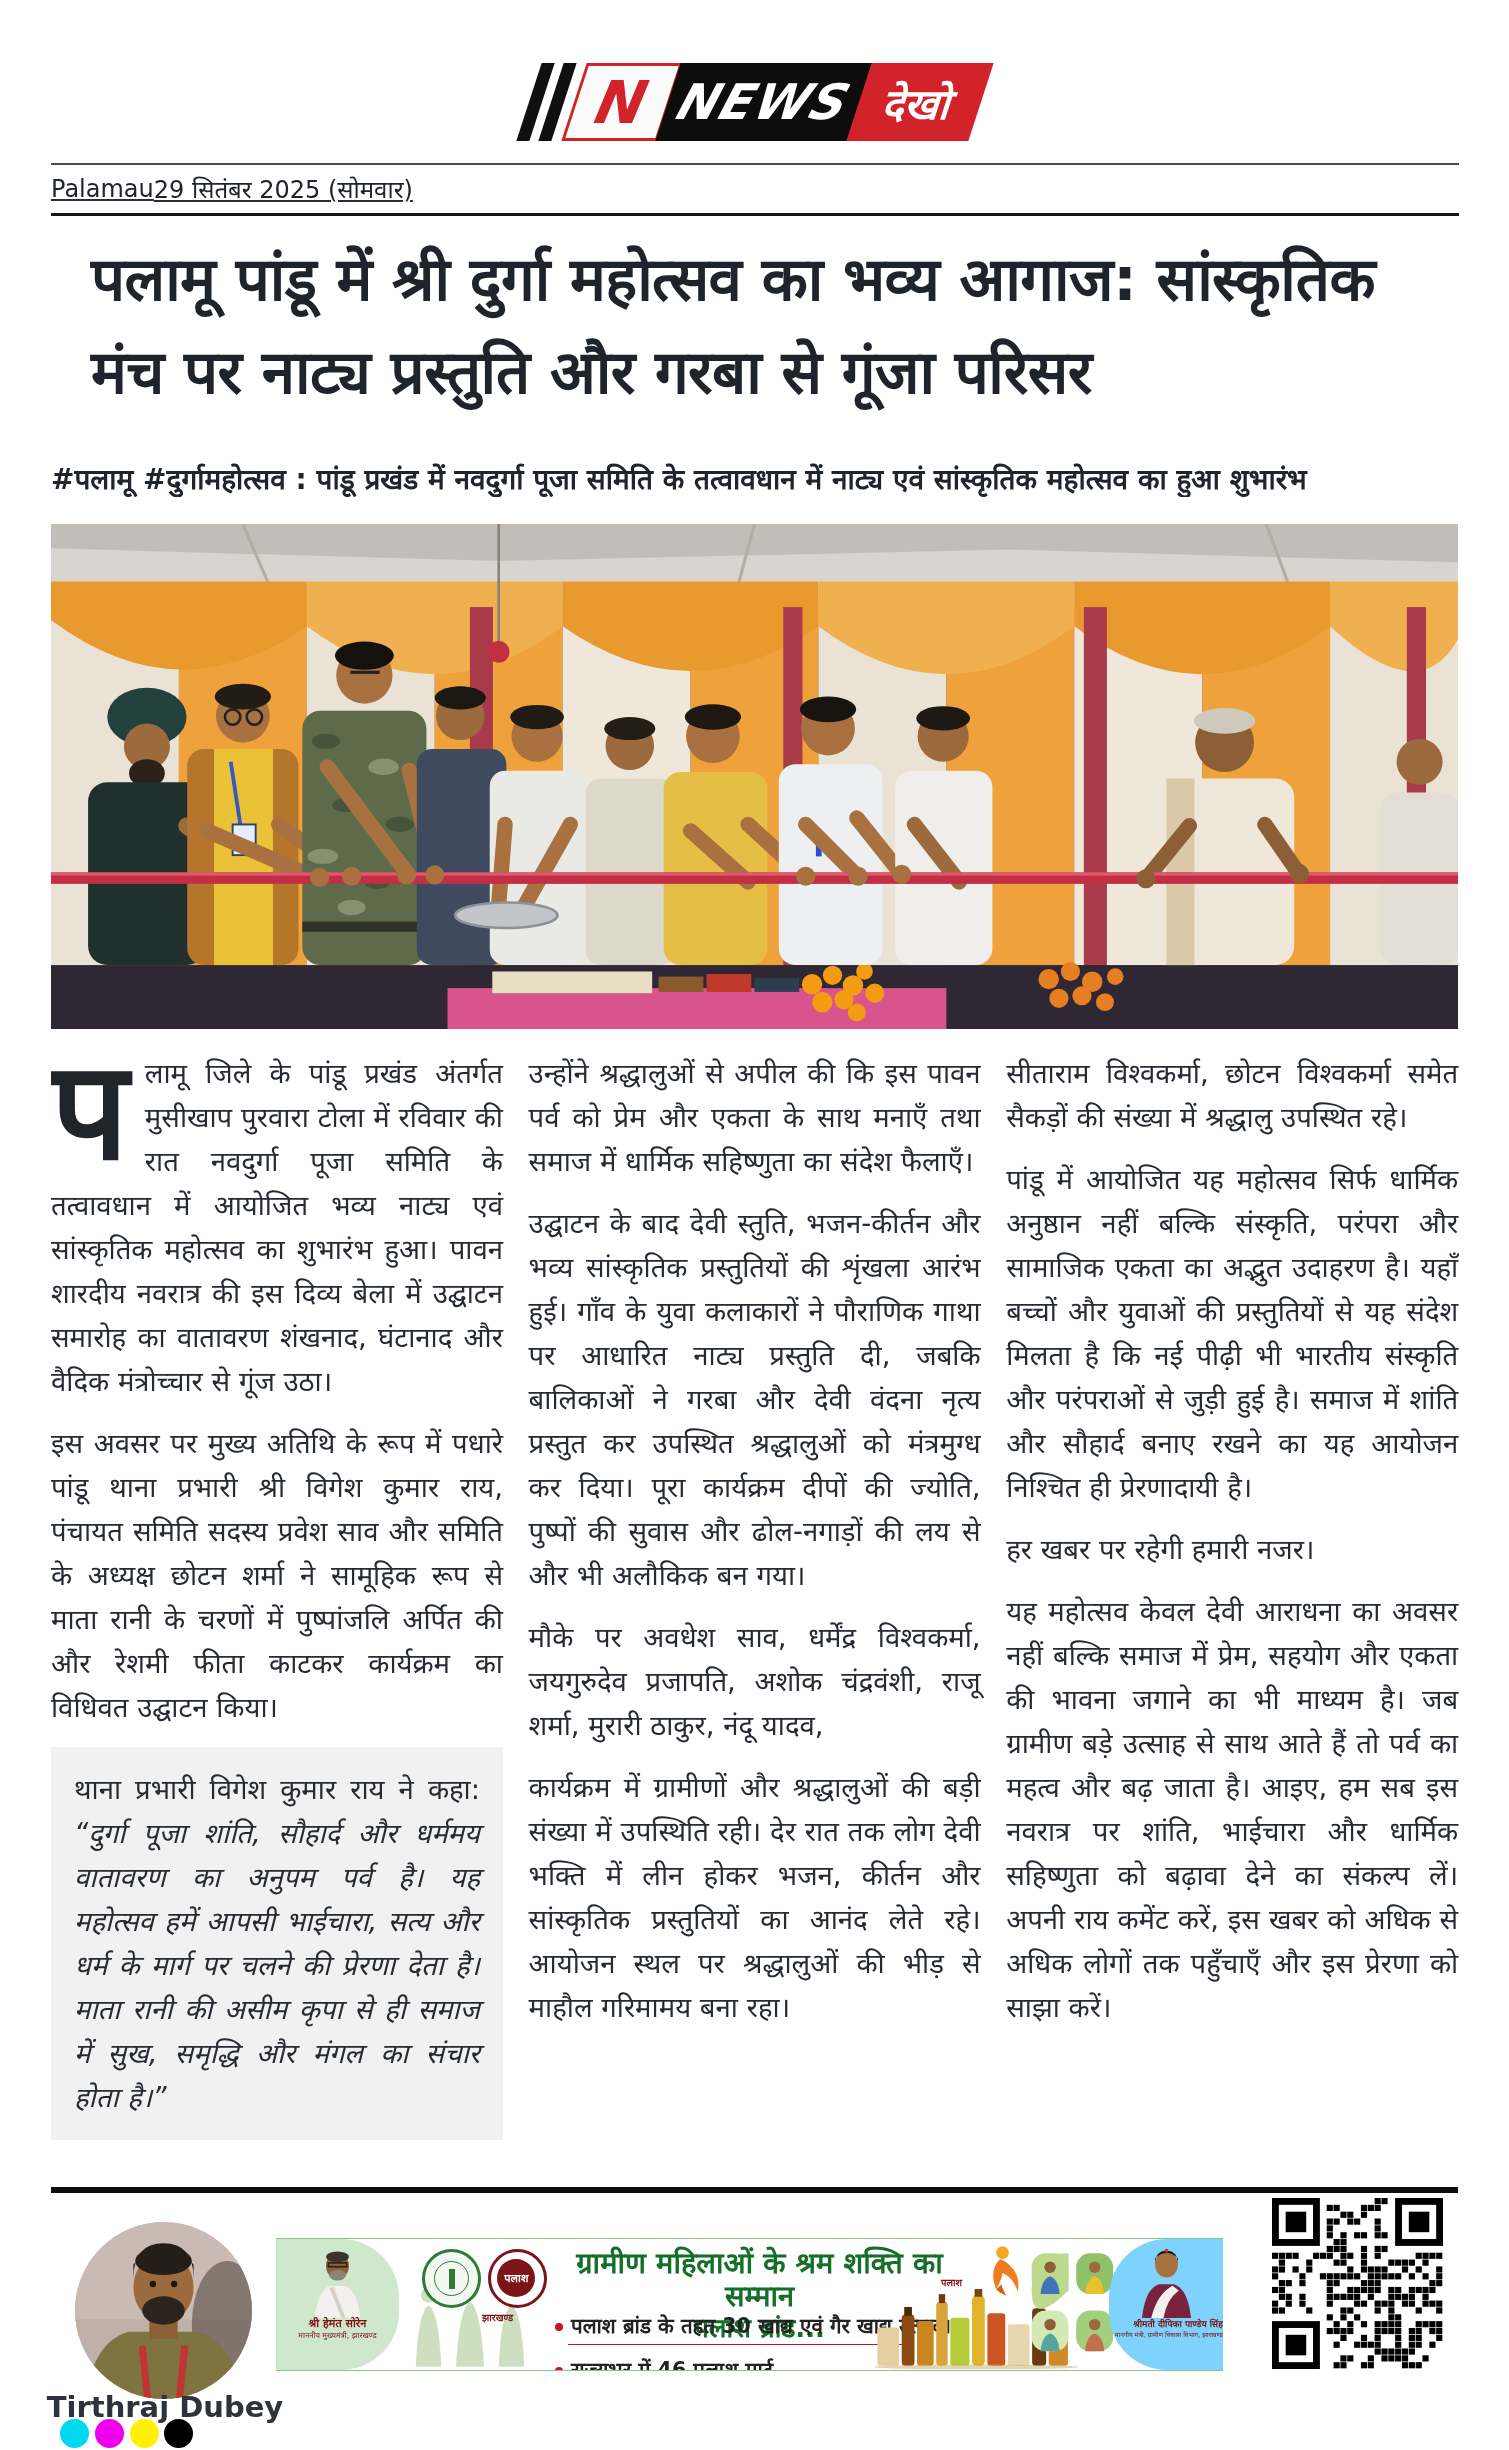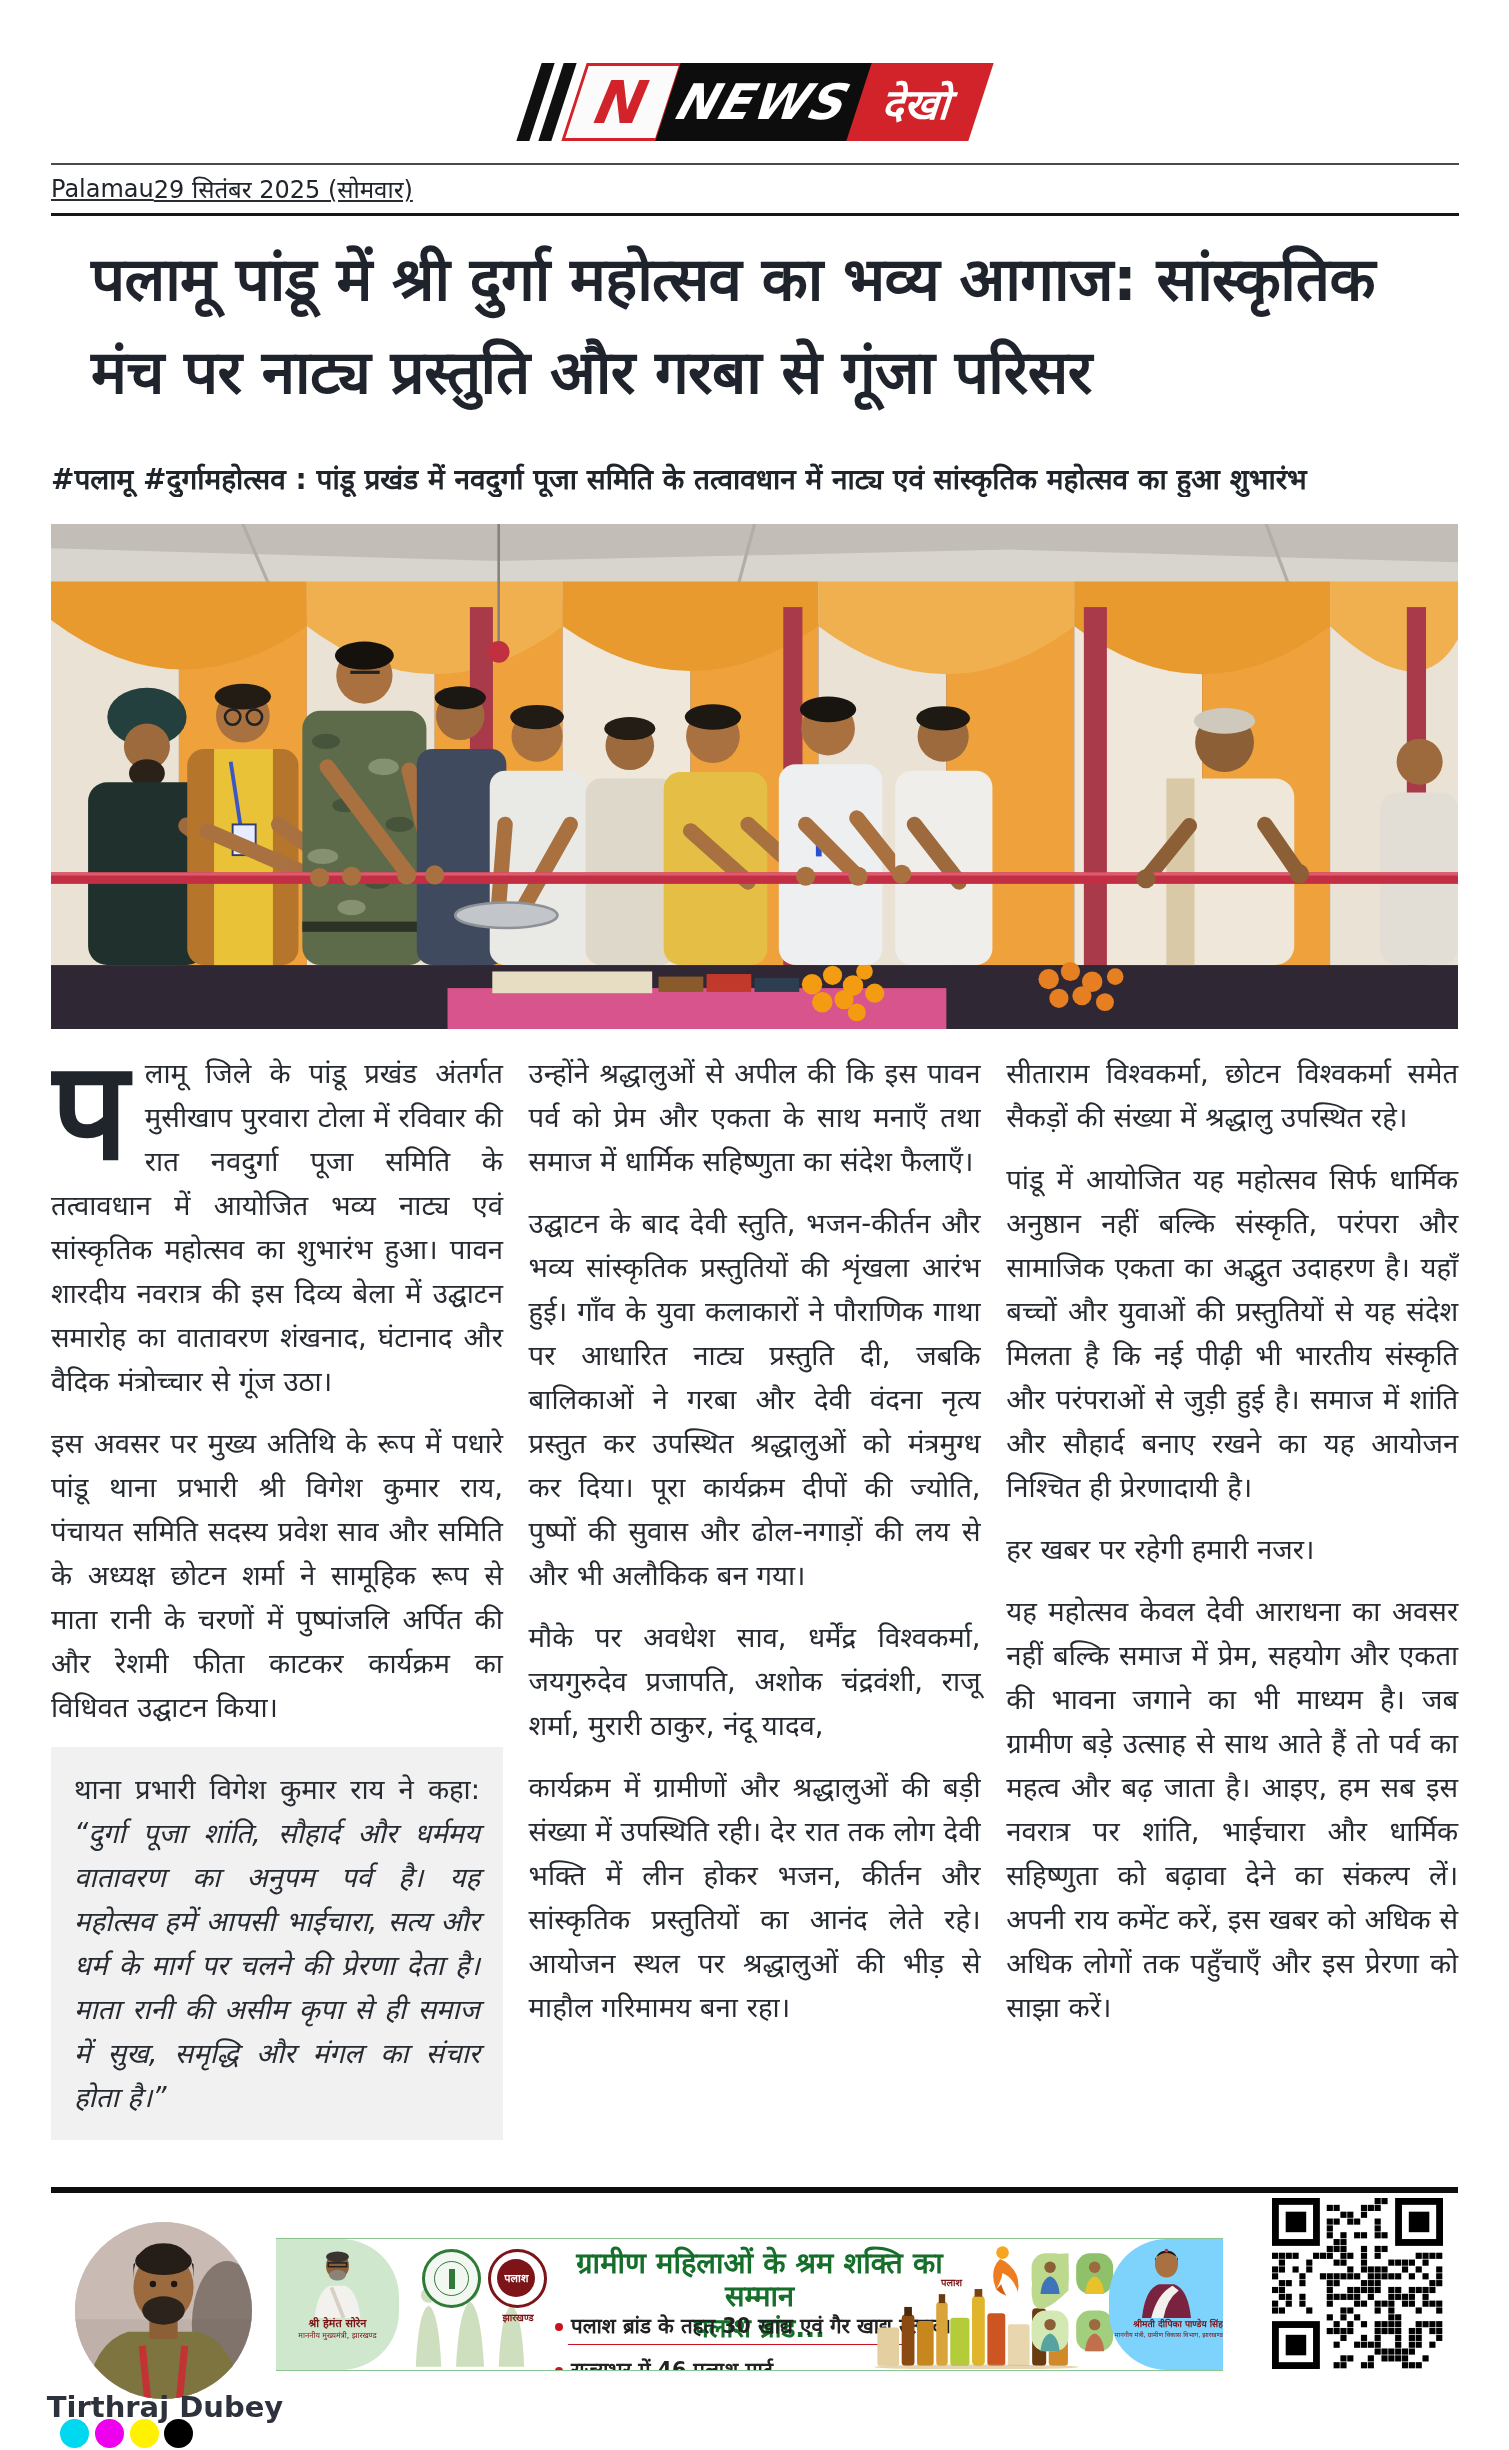--- a/index.html
+++ b/index.html
@@ -58,21 +58,21 @@
   .ad-cap1{font-size:11px;font-weight:bold;color:#7c1418;line-height:12.8px;}
   .ad-cap2{font-size:7.7px;color:#7c1418;line-height:9.6px;}
   .ad-sil{position:absolute;left:127px;top:38px;opacity:.8;}
   .seal{position:absolute;top:10.2px;width:59px;height:59px;border-radius:50%;box-sizing:border-box;}
   .seal-green{left:146px;border:3.8px solid #2e7a36;background:#f2f8f1;}
   .seal-green .inner{position:absolute;left:9px;top:9px;width:33px;height:33px;border-radius:50%;border:1.9px solid #2e7a36;}
   .seal-green .pillar{position:absolute;left:24px;top:16.6px;width:6.4px;height:20.5px;background:#2e7a36;}
   .seal-maroon{left:212px;border:3.8px solid #7c1418;background:#ffffff;}
   .seal-maroon .inner{position:absolute;left:6.4px;top:6.4px;width:38px;height:38px;border-radius:50%;background:#7c1418;
                       display:flex;align-items:center;justify-content:center;color:#fff;font-size:11px;font-weight:bold;}
-  .seal-label{position:absolute;left:206px;top:72px;width:72px;text-align:center;font-size:9.6px;color:#7c1418;font-weight:bold;}
+  .seal-label{position:absolute;left:206px;top:72px;width:72px;font-size:9.6px;color:#7c1418;font-weight:bold;}
   .ad-title{position:absolute;left:279px;top:7.7px;width:409px;text-align:center;color:#156f2a;font-weight:bold;}
   .ad-title .t1{font-size:29px;line-height:33px;}
   .ad-title .t2{font-size:26px;line-height:31px;}
   .ad-bullet{position:absolute;left:279px;font-size:20.5px;font-weight:bold;color:#222;white-space:nowrap;}
   .ad-bullet .dot{display:inline-block;width:8.3px;height:8.3px;border-radius:50%;background:#cc1122;margin-right:7.7px;vertical-align:middle;}
   .ad-bullet::after{content:"";position:absolute;left:12.8px;bottom:-6.4px;width:345px;height:1.9px;background:#cc1122;}
   .b1{top:72px;} .b2{top:116px;text-align:right;}
   .ad-products{position:absolute;left:595px;top:50px;}
   .palash-logo{position:absolute;left:701px;top:6.4px;}
   .palash-small{position:absolute;left:665px;top:37px;font-size:9.6px;font-weight:bold;color:#7c1418;}

